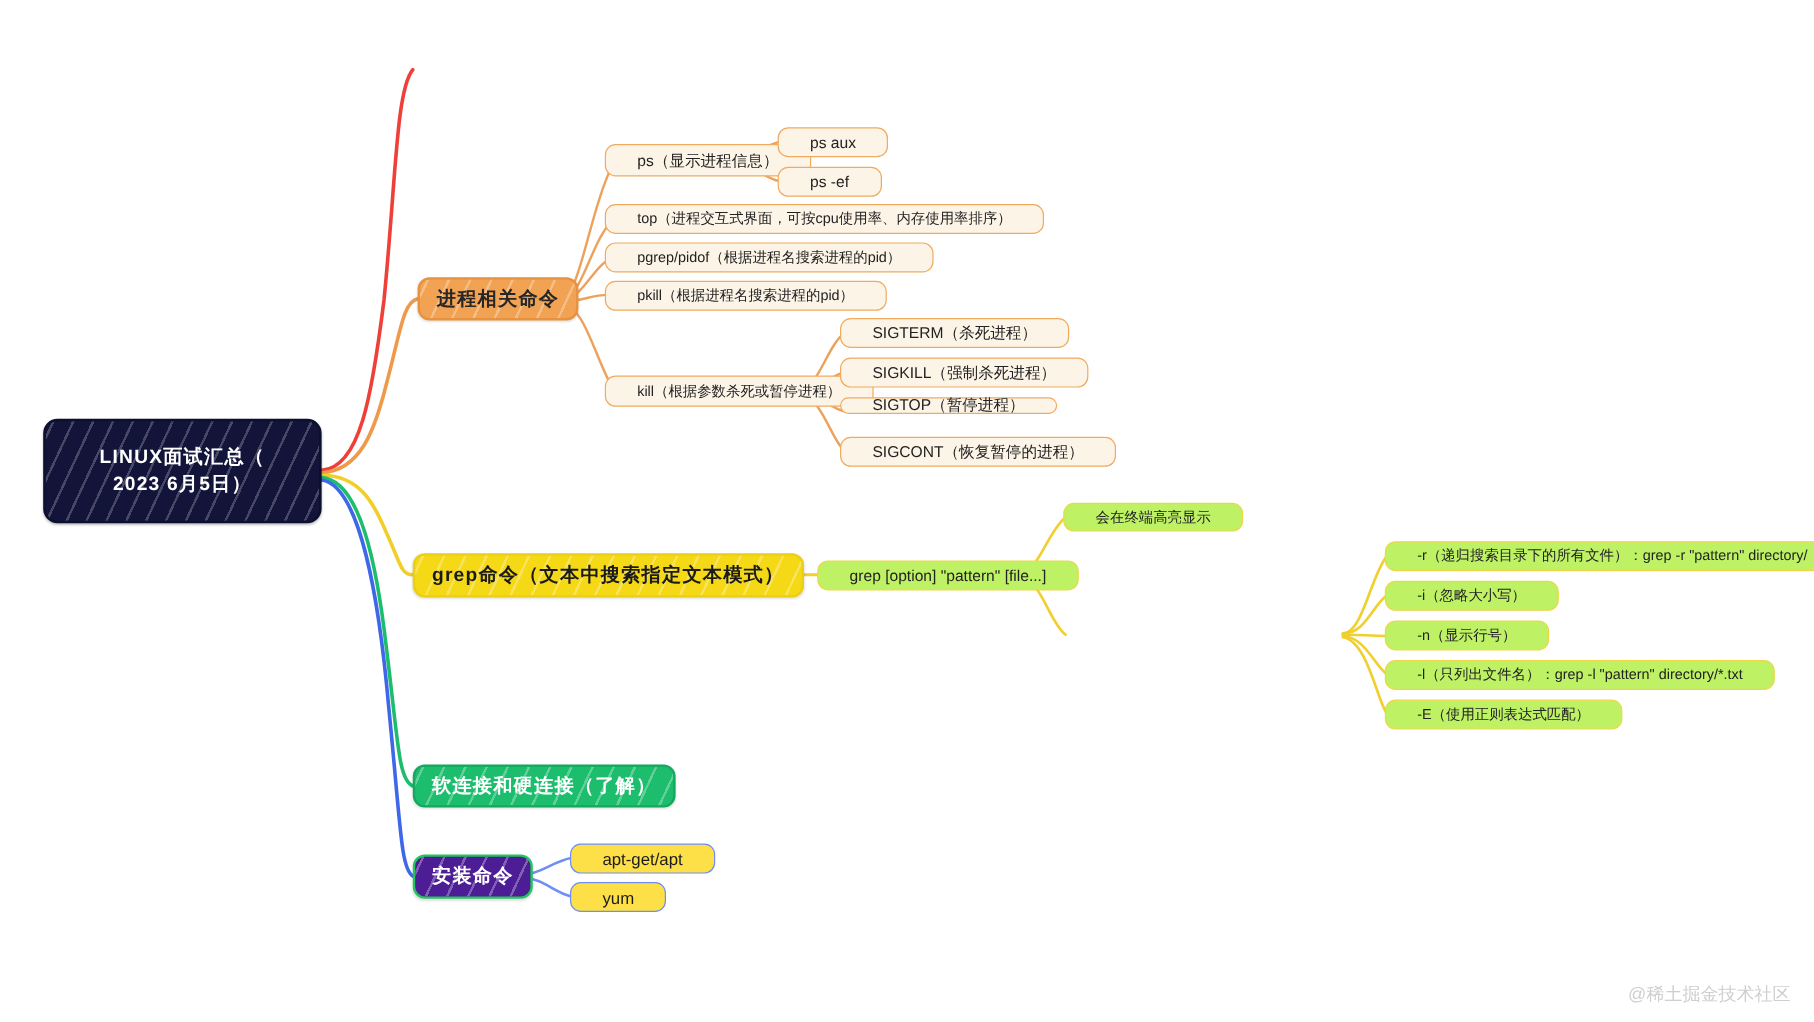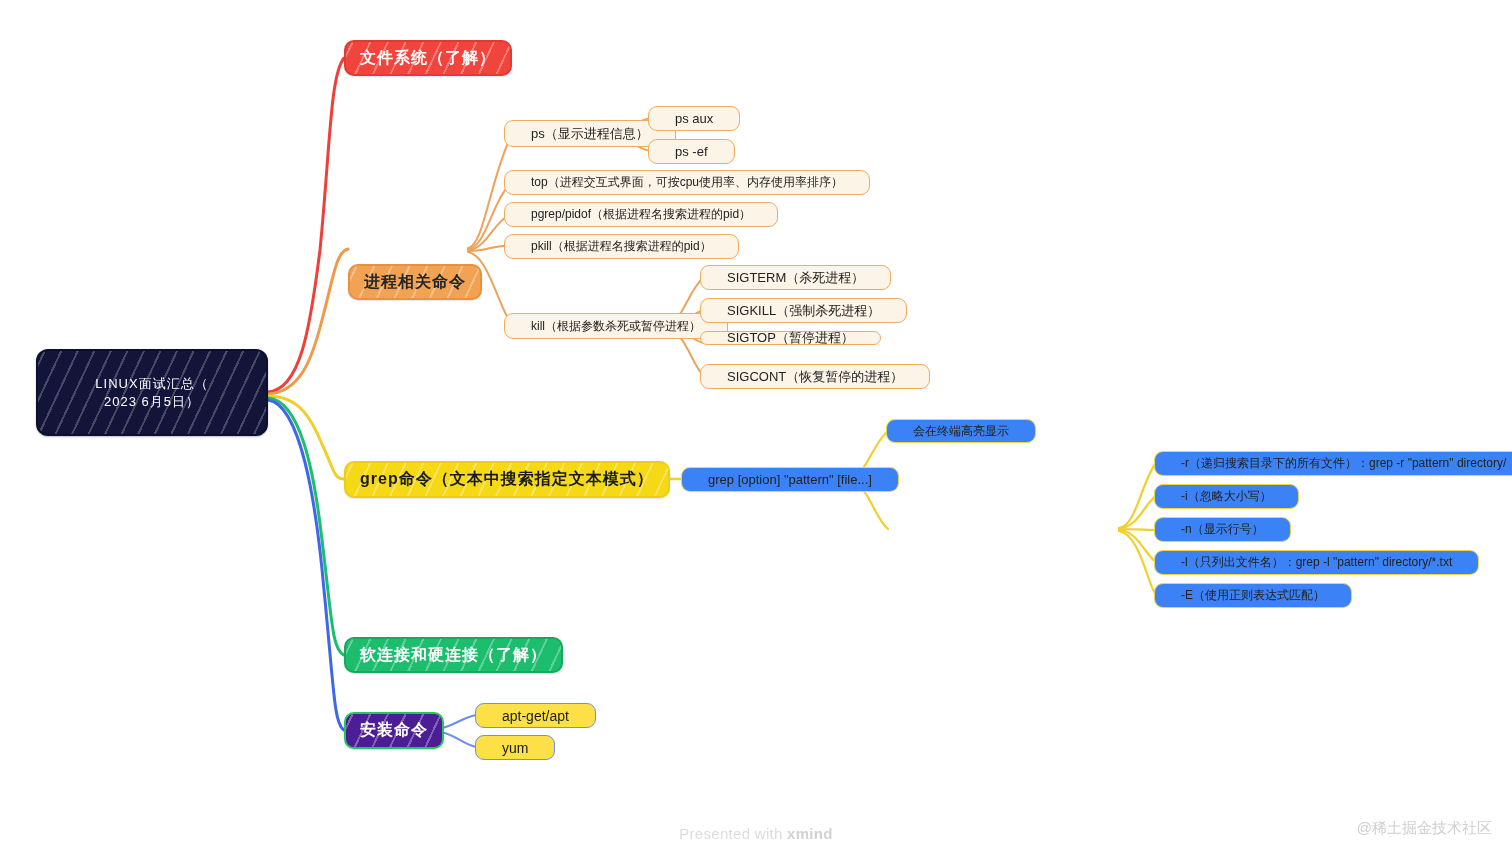--- a/index.html
+++ b/index.html
@@ -8,41 +8,41 @@
   #canvas{position:absolute;inset:0;width:1512px;height:852px;}
   svg#links{position:absolute;left:0;top:0;width:1512px;height:852px;pointer-events:none;}
 
   .node{position:absolute;box-sizing:border-box;display:flex;align-items:center;
         justify-content:center;white-space:nowrap;border-radius:9px;}
 
   
   .root{background:#12143a;color:#ffffff;border:2px solid #0d0f2e;border-radius:12px;
         flex-direction:column;line-height:1.35;letter-spacing:1px;
         box-shadow:0 1px 2px rgba(0,0,0,.25);overflow:hidden;}
-  .root .rl{display:block;font-size:13px;font-weight:400;position:relative;z-index:2;}
+  .root .rl{display:block;font-size:16px;font-weight:700;position:relative;z-index:2;}
   .root::after{content:"";position:absolute;inset:0;z-index:1;opacity:.22;
      background:repeating-linear-gradient(115deg,transparent 0 5px,#ffffff 5px 7px,transparent 7px 15px);}
 
   
   .main{font-size:16px;font-weight:700;color:#1b1b1b;border-radius:10px;
         padding:0 14px;overflow:hidden;box-shadow:0 1px 2px rgba(0,0,0,.12);}
   .main span{position:relative;z-index:2;letter-spacing:1px;}
   .main::after{content:"";position:absolute;inset:0;z-index:1;opacity:.30;
      background:repeating-linear-gradient(115deg,transparent 0 5px,#ffffff 5px 7px,transparent 7px 16px);}
 
   .m-red{background:#f0443c;border:2px solid #e03a33;color:#ffffff;}
-  .m-orange{background:#f2a253;border:2px solid #e8923f;color:#262626;margin-top:33px;}
+  .m-orange{background:#f2a253;border:2px solid #e8923f;color:#262626;}
   .m-yellow{background:#f5d916;border:2px solid #ebcf12;color:#1b1b1b;}
   .m-green{background:#1dbd6e;border:2px solid #15a85f;color:#ffffff;}
   .m-blue{background:#4c1d95;border:2px solid #22c55e;color:#ffffff;}
 
   
   .leaf{border-radius:9px;padding:0 26px;font-size:12.5px;color:#222;
         background:#fdf4e8;border:1.6px solid #f0ab5e;}
-  .leaf-y{background:#3b82f6;border:1.6px solid #edd747;}
+  .leaf-y{background:#bef264;border:1.6px solid #edd747;}
   .leaf-b{background:#fde047;border:1.6px solid #6f8ff0;color:#1c1c1c;}
 
   .fs12{font-size:12px;}
   .fs13{font-size:13px;}
   .fs14{font-size:14px;}
 
   
   .footer{position:absolute;left:0;right:0;bottom:10px;text-align:center;
           color:#dcdcdc;font-size:15px;letter-spacing:.3px;}
   .footer b{color:#d2d2d2;font-weight:700;}
@@ -90,23 +90,20 @@
       <path d="M436,729 C452,728 460,718 476,715" stroke="#6f8ff0" stroke-width="2.2"></path>
       <path d="M436,731 C454,733 462,744 476,747" stroke="#6f8ff0" stroke-width="2.2"></path>
     </g>
   </svg>
 
   <div class="node root" style="left:36px;top:349px;width:232px;height:87px;">
     <span class="rl">LINUX面试汇总（</span>
     <span class="rl">2023 6月5日）</span>
   </div>
 
-  <div class="node main m-red" style="left:344px;top:40px;height:36px;">
-    <span>文件系统（了解）</span>
-  </div>
 
   <div class="node main m-orange" style="left:348px;top:231px;height:36px;">
     <span>进程相关命令</span>
   </div>
 
   <div class="node leaf fs13" style="left:504px;top:120px;height:27px;">
     <span>ps（显示进程信息）</span>
   </div>
   <div class="node leaf fs13" style="left:648px;top:106px;height:25px;">
     <span>ps aux</span>
@@ -180,18 +177,15 @@
   <div class="node main m-blue" style="left:344px;top:712px;height:37px;">
     <span>安装命令</span>
   </div>
   <div class="node leaf leaf-b fs14" style="left:475px;top:703px;height:25px;">
     <span>apt-get/apt</span>
   </div>
   <div class="node leaf leaf-b fs14" style="left:475px;top:735px;height:25px;">
     <span>yum</span>
   </div>
 
-  <div class="footer">
-    <span>Presented with </span><b>xmind</b>
-  </div>
   <div class="watermark">@稀土掘金技术社区</div>
 
 </div>
 
 </body></html>

